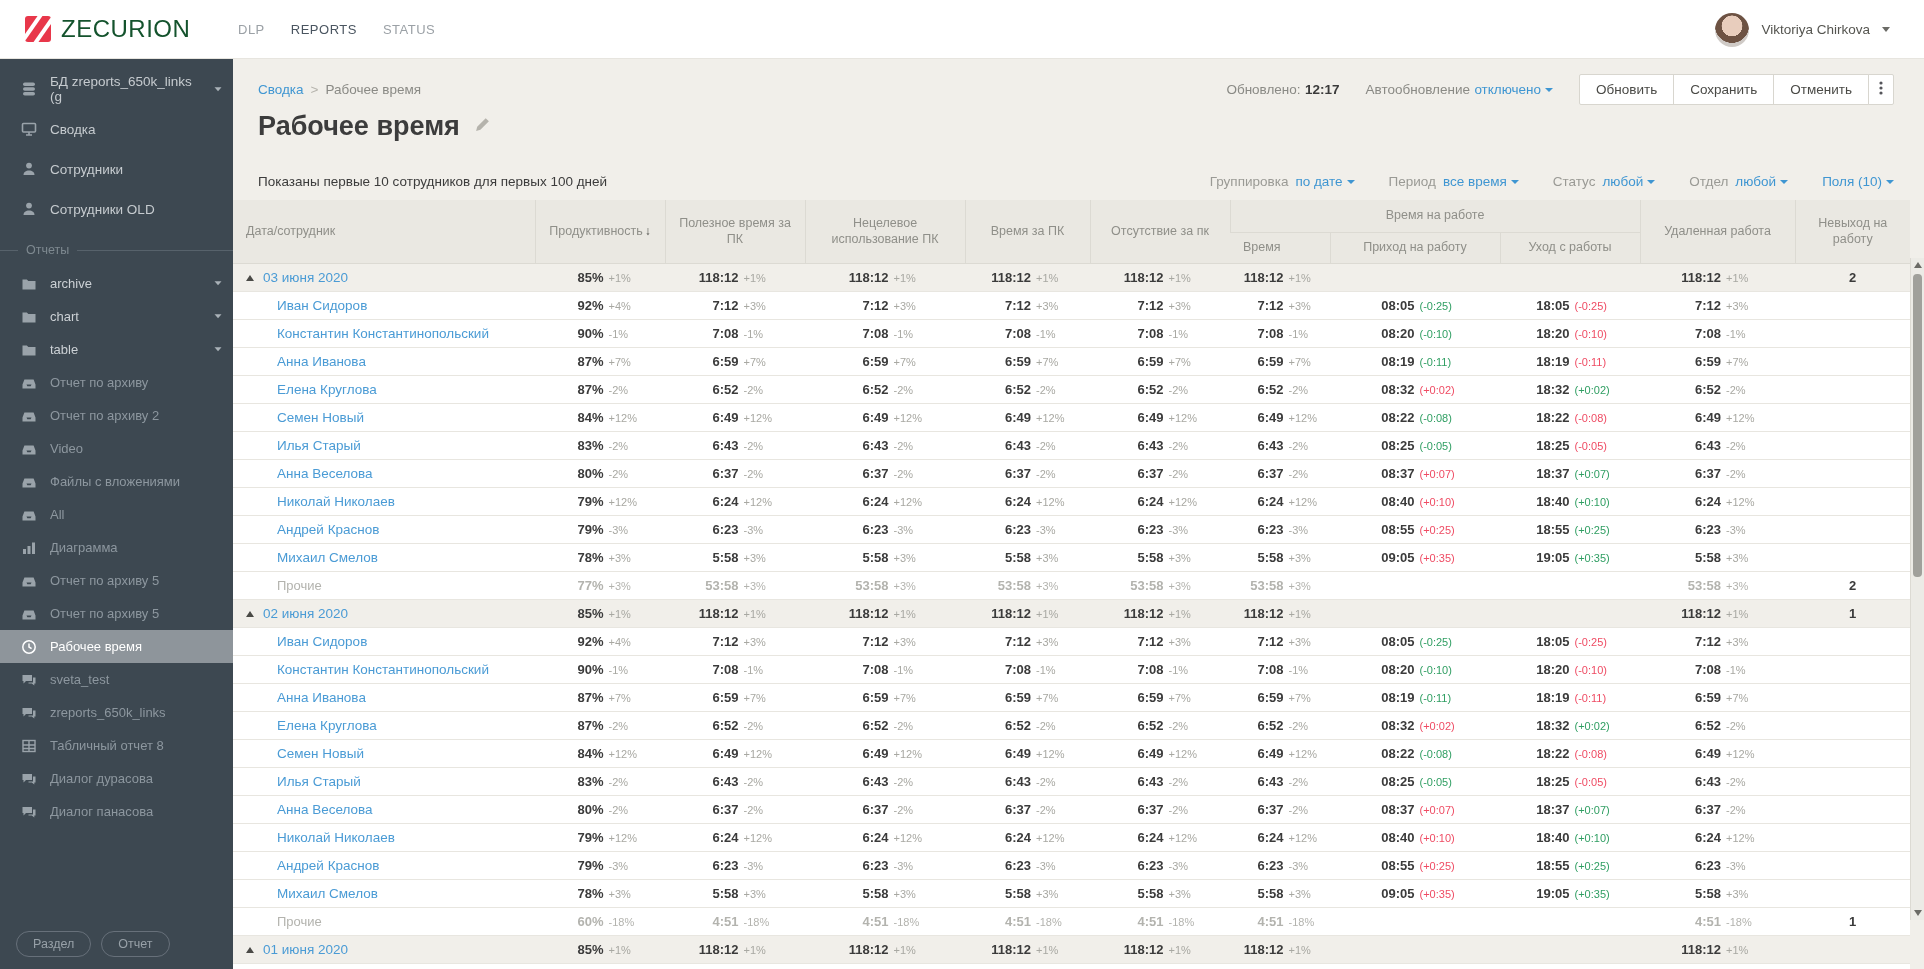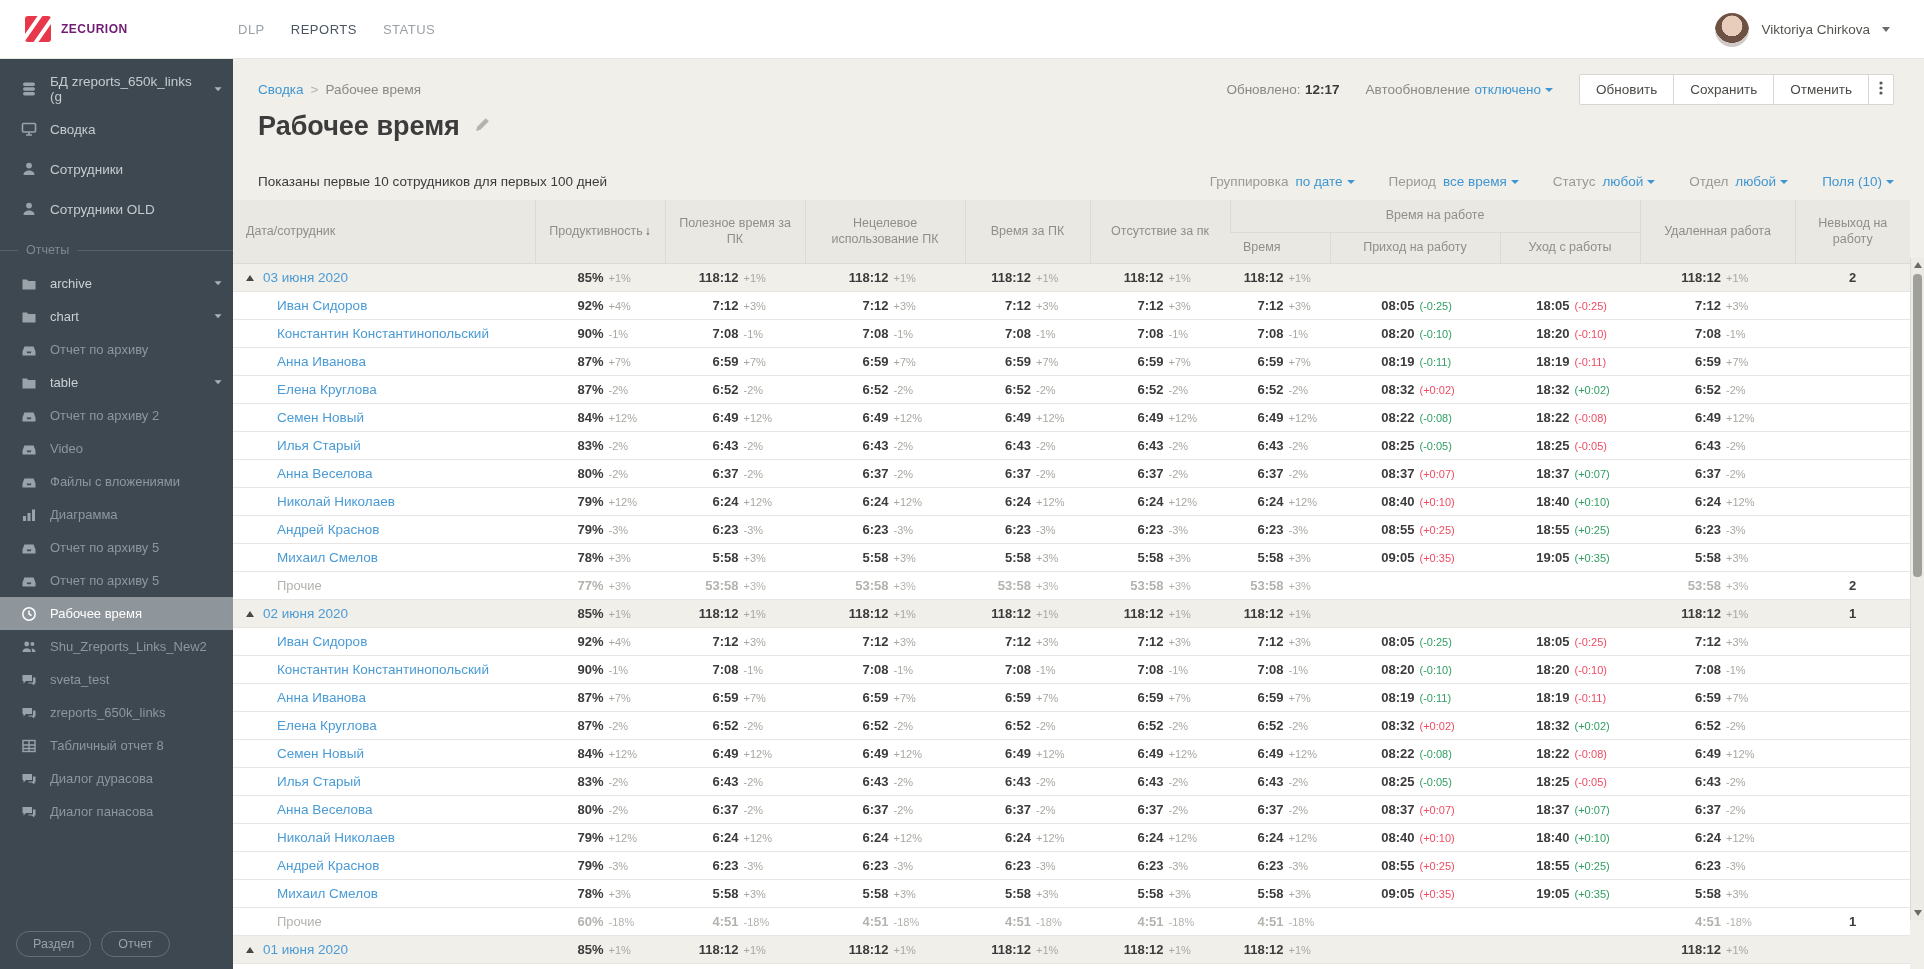--- a/index.html
+++ b/index.html
@@ -5,21 +5,21 @@
   html,body{margin:0;padding:0}
   body{width:1924px;height:969px;overflow:hidden;position:relative;
        font-family:"Liberation Sans",sans-serif;background:#f1efea;color:#3b3b3b}
   
   .topbar{position:absolute;left:0;top:0;width:1924px;height:59px;background:#fff;
           border-bottom:1px solid #e7e5df;box-sizing:border-box;display:flex;align-items:center;z-index:5}
   .brand{display:flex;align-items:center;gap:10px;margin-left:25px;width:185px}
   .brand-badge{width:26px;height:26px;background:#e8374a;border-radius:3px;position:relative;overflow:hidden}
   .brand-badge:before,.brand-badge:after{content:"";position:absolute;width:34px;height:4px;background:#fff;transform:rotate(-55deg)}
   .brand-badge:before{left:-9px;top:8px}.brand-badge:after{left:1px;top:14px}
-  .brand-name{font-size:12px;font-weight:bold;color:#701a75;letter-spacing:.5px}
+  .brand-name{font-size:24px;font-weight:normal;color:#14532d;letter-spacing:.5px}
   .topnav{display:flex;gap:26px;margin-left:28px}
   .topnav span{font-size:13px;letter-spacing:.5px;color:#9ba1a6;cursor:pointer}
   .topnav span.active{color:#4a5560}
   .userbox{position:absolute;right:34px;top:0;height:59px;display:flex;align-items:center;gap:12px;cursor:pointer}
   .avatar{width:34px;height:34px;border-radius:50%;
           background:radial-gradient(circle at 50% 38%,#e8cdbd 0 38%,#6d5243 39% 62%,#cfcac6 63%)}
   .username{font-size:13.5px;color:#55555)}
   .username{font-size:13.5px;color:#555550}
   .caret{width:0;height:0;border-left:4px solid transparent;border-right:4px solid transparent;border-top:5px solid #6b6b66;display:inline-block}
   
@@ -180,62 +180,70 @@
         <span class="ic">
           <svg width="16" height="16" viewBox="0 0 16 16" fill="currentColor">
             <path d="M1.5 3.5h4.3l1.5 1.6h7.2v8.4h-13z"></path>
           </svg>
         </span>
         <span>chart</span>
         <span class="chev"><svg width="10" height="10" viewBox="0 0 10 10" fill="currentColor">
             <path d="M1.5 3.2h7L5 7.2z"></path>
           </svg></span>
       </li>
-      <li class="report">
-        <span class="ic">
-          <svg width="16" height="16" viewBox="0 0 16 16" fill="currentColor">
-            <path d="M3.4 4.5h9.2l1.9 5v4h-13v-4zM5.5 9.5h5l-.8 1.7H6.3z" fill-rule="evenodd"></path>
-          </svg>
-        </span>
-        <span>Отчет по архиву</span>
-      </li>
       <li class="report folder">
         <span class="ic">
           <svg width="16" height="16" viewBox="0 0 16 16" fill="currentColor">
             <path d="M1.5 3.5h4.3l1.5 1.6h7.2v8.4h-13z"></path>
           </svg>
         </span>
         <span>table</span>
         <span class="chev"><svg width="10" height="10" viewBox="0 0 10 10" fill="currentColor">
             <path d="M1.5 3.2h7L5 7.2z"></path>
           </svg></span>
       </li>
       <li class="report">
         <span class="ic">
           <svg width="16" height="16" viewBox="0 0 16 16" fill="currentColor">
             <path d="M3.4 4.5h9.2l1.9 5v4h-13v-4zM5.5 9.5h5l-.8 1.7H6.3z" fill-rule="evenodd"></path>
           </svg>
         </span>
-        <span>Отчет по архиву 2</span>
+        <span>Отчет по архиву</span>
       </li>
       <li class="report">
         <span class="ic">
           <svg width="16" height="16" viewBox="0 0 16 16" fill="currentColor">
             <path d="M3.4 4.5h9.2l1.9 5v4h-13v-4zM5.5 9.5h5l-.8 1.7H6.3z" fill-rule="evenodd"></path>
           </svg>
         </span>
-        <span>Video</span>
+        <span>Отчет по архиву 2</span>
       </li>
       <li class="report">
         <span class="ic">
           <svg width="16" height="16" viewBox="0 0 16 16" fill="currentColor">
             <path d="M3.4 4.5h9.2l1.9 5v4h-13v-4zM5.5 9.5h5l-.8 1.7H6.3z" fill-rule="evenodd"></path>
           </svg>
         </span>
+        <span>Video</span>
+      </li>
+      <li class="report">
+        <span class="ic">
+          <svg width="16" height="16" viewBox="0 0 16 16" fill="currentColor">
+            <path d="M3.4 4.5h9.2l1.9 5v4h-13v-4zM5.5 9.5h5l-.8 1.7H6.3z" fill-rule="evenodd"></path>
+          </svg>
+        </span>
         <span>Файлы с вложениями</span>
+      </li>
+      <li class="report">
+        <span class="ic">
+          <svg width="16" height="16" viewBox="0 0 16 16" fill="currentColor">
+            <path d="M3.4 4.5h9.2l1.9 5v4h-13v-4zM5.5 9.5h5l-.8 1.7H6.3z" fill-rule="evenodd"></path>
+          </svg>
+        </span>
+        <span>All</span>
       </li>
       <li class="report">
         <span class="ic">
           <svg width="16" height="16" viewBox="0 0 16 16" fill="currentColor">
             <rect x="2" y="9" width="3" height="5"></rect>
             <rect x="6.5" y="6" width="3" height="8"></rect>
             <rect x="11" y="2.5" width="3" height="11.5"></rect>
           </svg>
         </span>
         <span>Диаграмма</span>
@@ -257,31 +265,20 @@
         <span>Отчет по архиву 5</span>
       </li>
       <li class="report active">
         <span class="ic">
           <svg width="16" height="16" viewBox="0 0 16 16" fill="none" stroke="currentColor" stroke-width="1.5">
             <circle cx="8" cy="8" r="6.2"></circle>
             <path d="M8 4.5V8l2.6 1.6"></path>
           </svg>
         </span>
         <span>Рабочее время</span>
-      </li>
-      <li class="report">
-        <span class="ic">
-          <svg width="16" height="16" viewBox="0 0 16 16" fill="currentColor">
-            <circle cx="5.7" cy="5" r="2.4"></circle>
-            <path d="M1.5 13c0-2.4 1.9-3.7 4.2-3.7S10 10.6 10 13z"></path>
-            <circle cx="11.4" cy="5" r="2"></circle>
-            <path d="M10.6 9.4c2.2.1 3.9 1.3 3.9 3.6h-3.4"></path>
-          </svg>
-        </span>
-        <span>Shu_Zreports_Links_New2</span>
       </li>
       <li class="report">
         <span class="ic">
           <svg width="16" height="16" viewBox="0 0 16 16" fill="currentColor">
             <path d="M1.5 3h9.5v6H5L2.5 11.5V9h-1z"></path>
             <path d="M12 5.5h2.5v6h-1.2v2L10.8 11.5H7.5v-1h4.5z"></path>
           </svg>
         </span>
         <span>sveta_test</span>
       </li>

